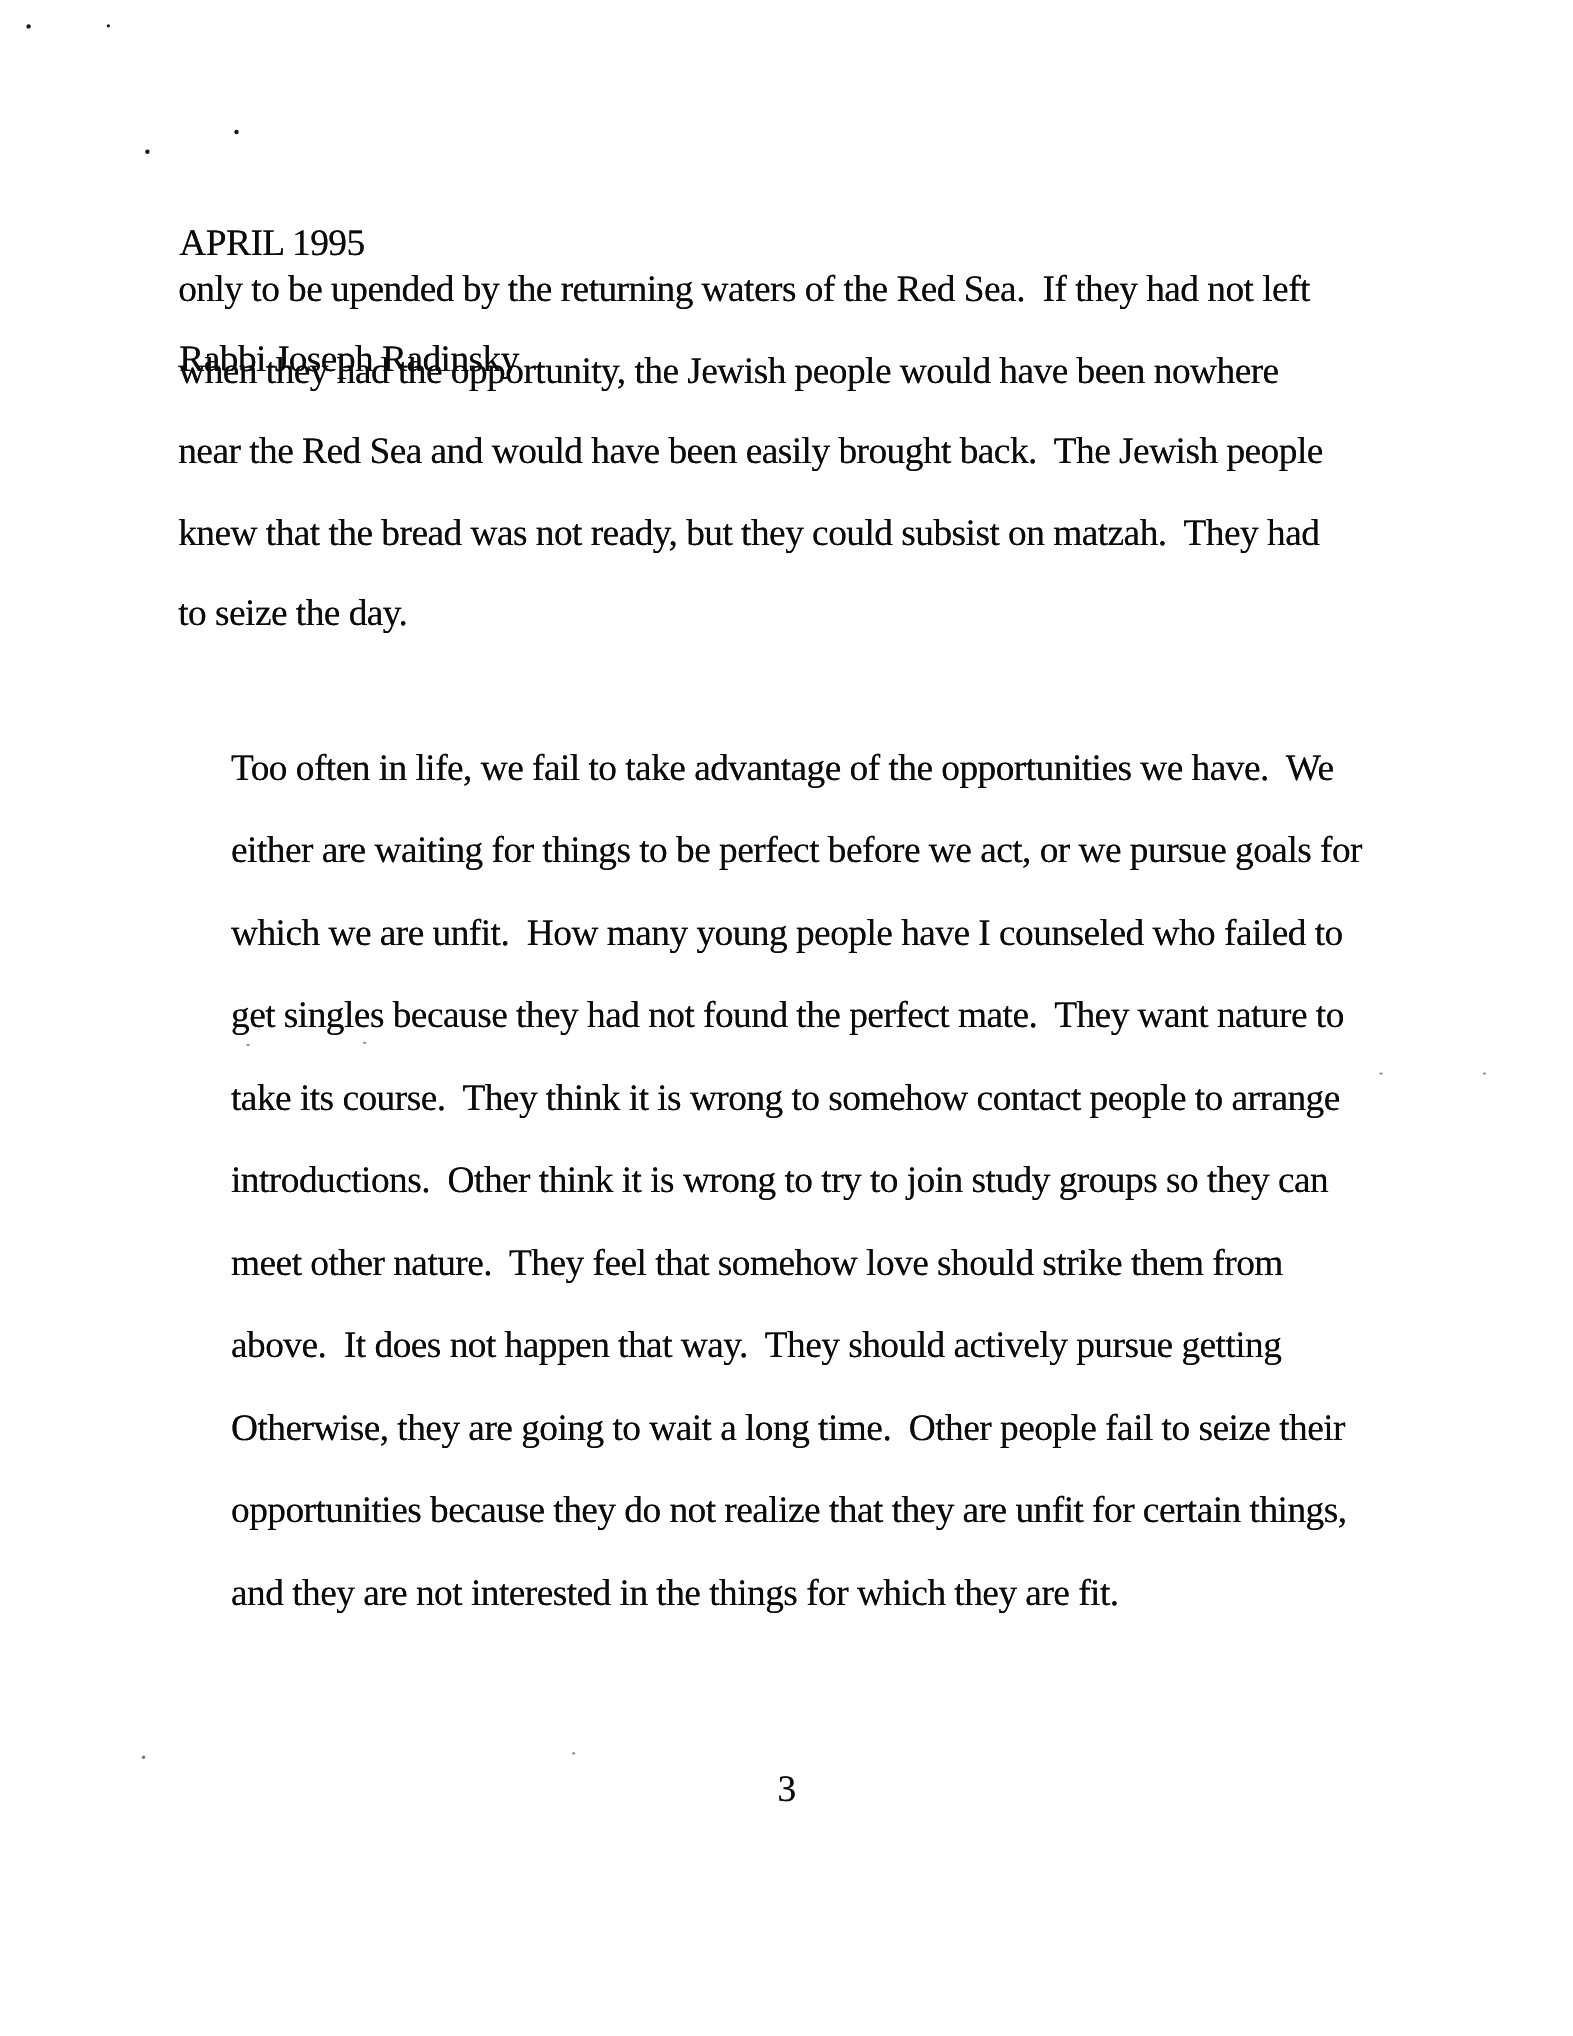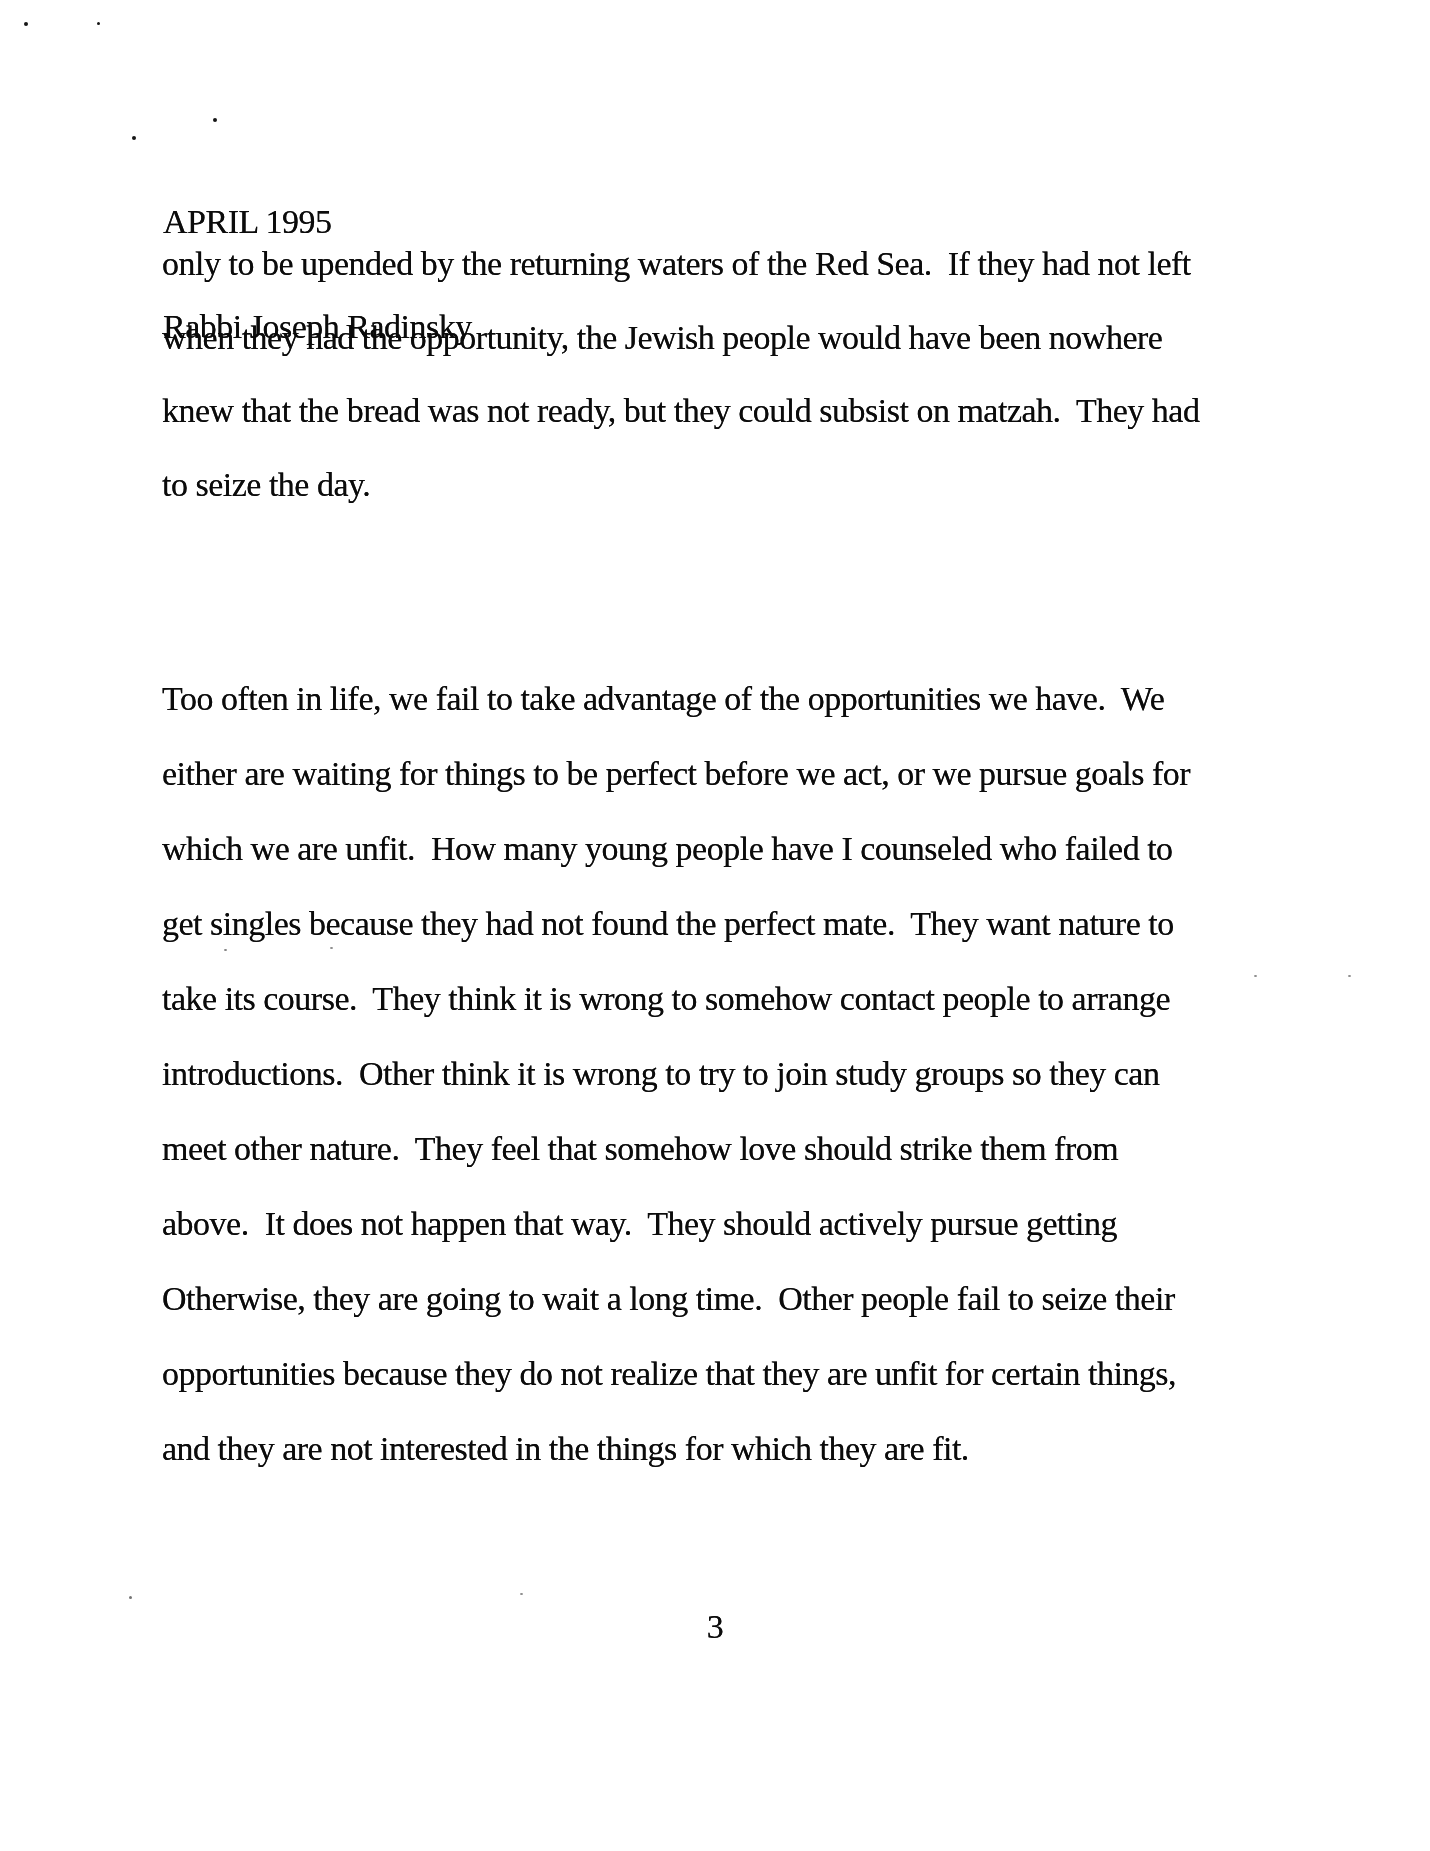--- a/index.html
+++ b/index.html
@@ -28,21 +28,21 @@
   }
   .para {
     position: absolute;
     left: 162px;
   }
   .para .line {
     white-space: pre;
   }
   .para-1 { top: 227px; }
   .para-1 .line { height: 73.5px; line-height: 73.5px; }
-  .para-2 { top: 661px; }
+  .para-2 { top: 661px; margin-left: 48px; }
   .para-2 .line { height: 75px; line-height: 75px; }
   .page-number {
     position: absolute;
     top: 1607px;
     left: 0;
     width: 1430px;
     text-align: center;
     line-height: 40px;
   }
   .speck {
@@ -67,20 +67,21 @@
 <div class="page" style="background: rgb(255, 255, 255); color: rgb(11, 11, 11);">
 
   <div class="doc-header">
     <div>APRIL 1995</div>
     <div>Rabbi Joseph Radinsky</div>
   </div>
 
   <div class="para para-1">
     <div class="line">only to be upended by the returning waters of the Red Sea.  If they had not left</div>
     <div class="line">when they had the opportunity, the Jewish people would have been nowhere</div>
+    <div class="line">near the Red Sea and would have been easily brought back.  The Jewish people</div>
     <div class="line">knew that the bread was not ready, but they could subsist on matzah.  They had</div>
     <div class="line">to seize the day.</div>
   </div>
 
   <div class="para para-2">
     <div class="line">Too often in life, we fail to take advantage of the opportunities we have.  We</div>
     <div class="line">either are waiting for things to be perfect before we act, or we pursue goals for</div>
     <div class="line">which we are unfit.  How many young people have I counseled who failed to</div>
     <div class="line">get singles because they had not found the perfect mate.  They want nature to</div>
     <div class="line">take its course.  They think it is wrong to somehow contact people to arrange</div>

